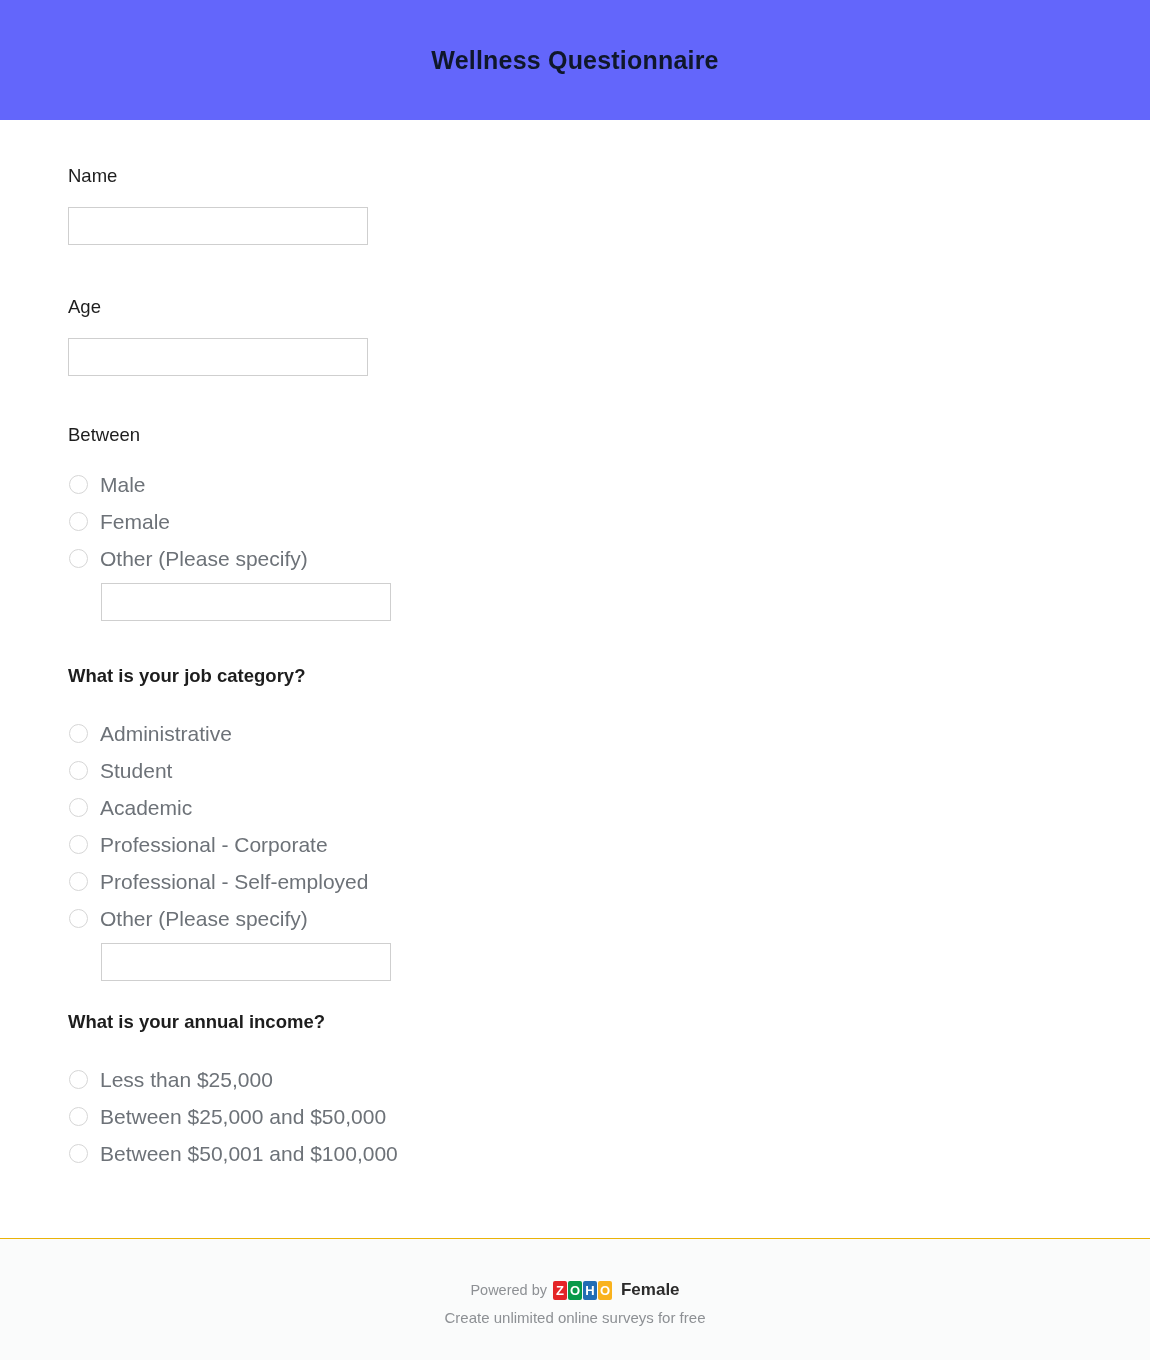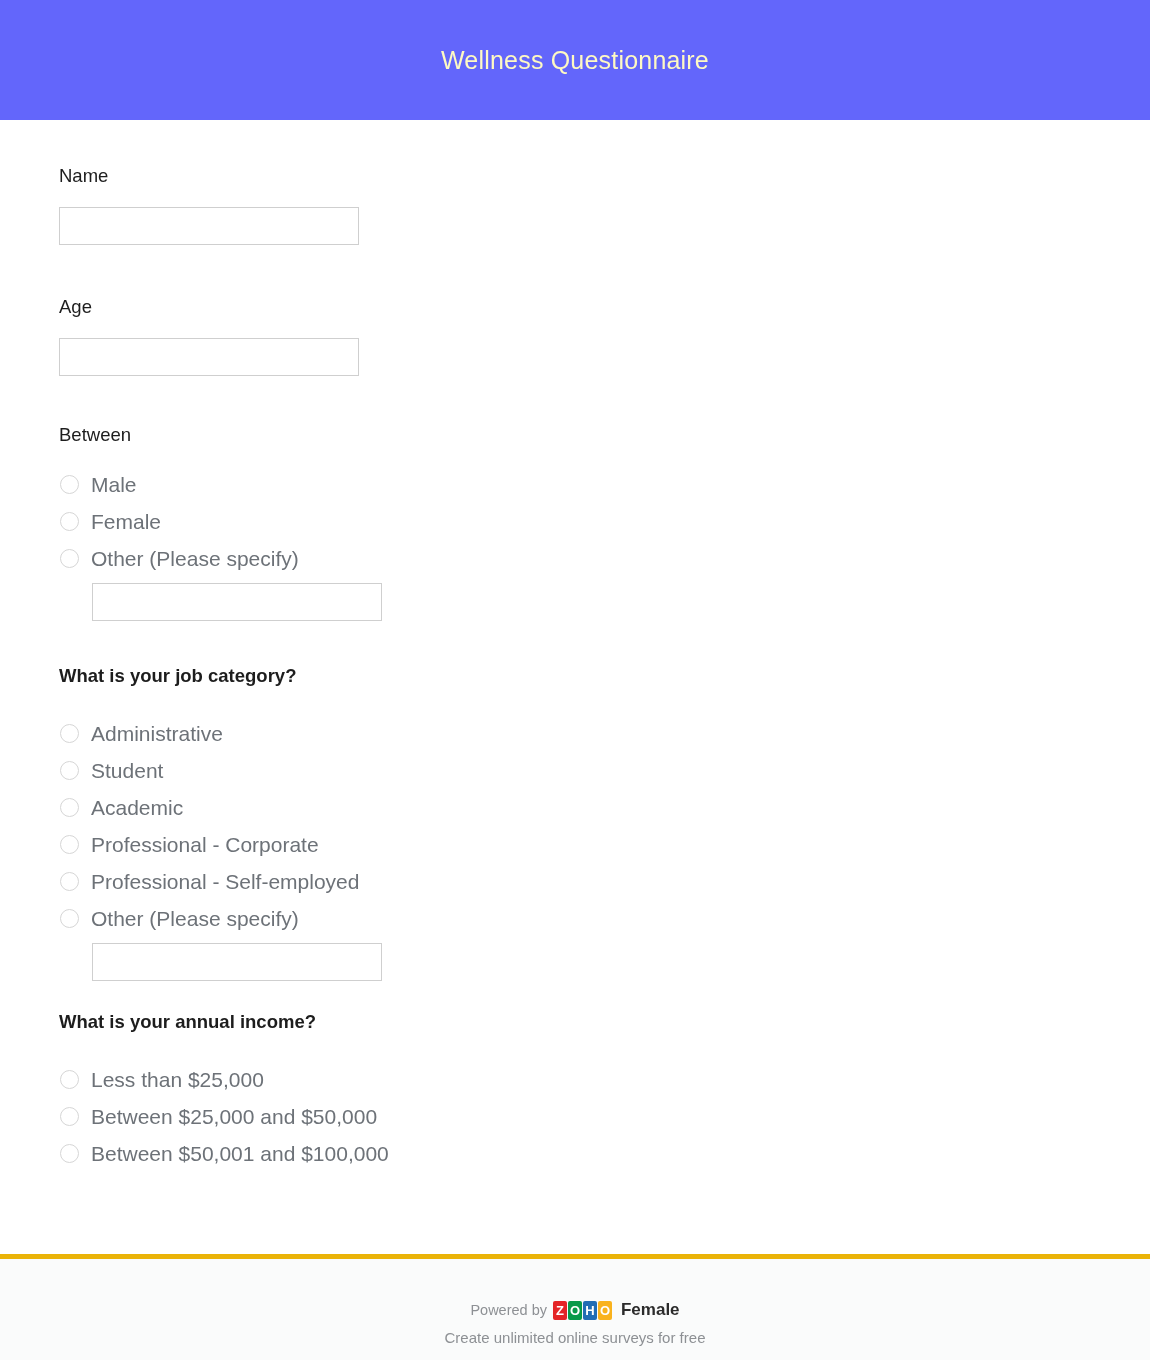--- a/index.html
+++ b/index.html
@@ -27,31 +27,31 @@
   
   .survey-header {
     height: 120px;
     background: #6366fb;
     display: flex;
     align-items: center;
     justify-content: center;
     flex: 0 0 120px;
   }
   .survey-title {
-    color: #fef9c3;
+    color: #0f172a;
     font-size: 25px;
-    font-weight: 400;
+    font-weight: 700;
     letter-spacing: 0.2px;
     line-height: 1.2;
   }
 
   
   .survey-body {
     flex: 1 1 auto;
-    padding: 0 0 0 0;
+    padding: 0 0 0 9px;
     position: relative;
     overflow: hidden;
   }
   .questions {
     padding: 44px 0 0 59px;
   }
 
   .question {
     margin: 0 0 0 0;
   }
@@ -120,23 +120,23 @@
     width: 290px;
     height: 38px;
   }
 
   
   .survey-footer {
     position: absolute;
     left: 0;
     bottom: 0;
     width: 1150px;
-    height: 106px;
+    height: 122px;
     background: #fafbfb;
-    border-top: 5px solid #eab308;
+    border-top: 1px solid #eab308;
     box-sizing: border-box;
     display: flex;
     flex-direction: column;
     align-items: center;
     justify-content: flex-start;
     padding-top: 41px;
   }
   .powered-line {
     display: flex;
     align-items: center;

